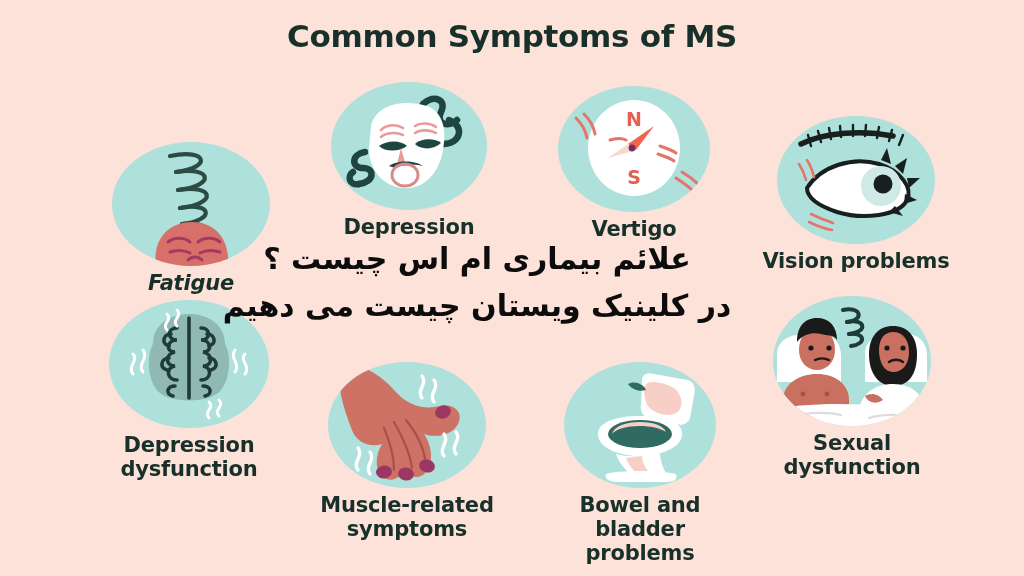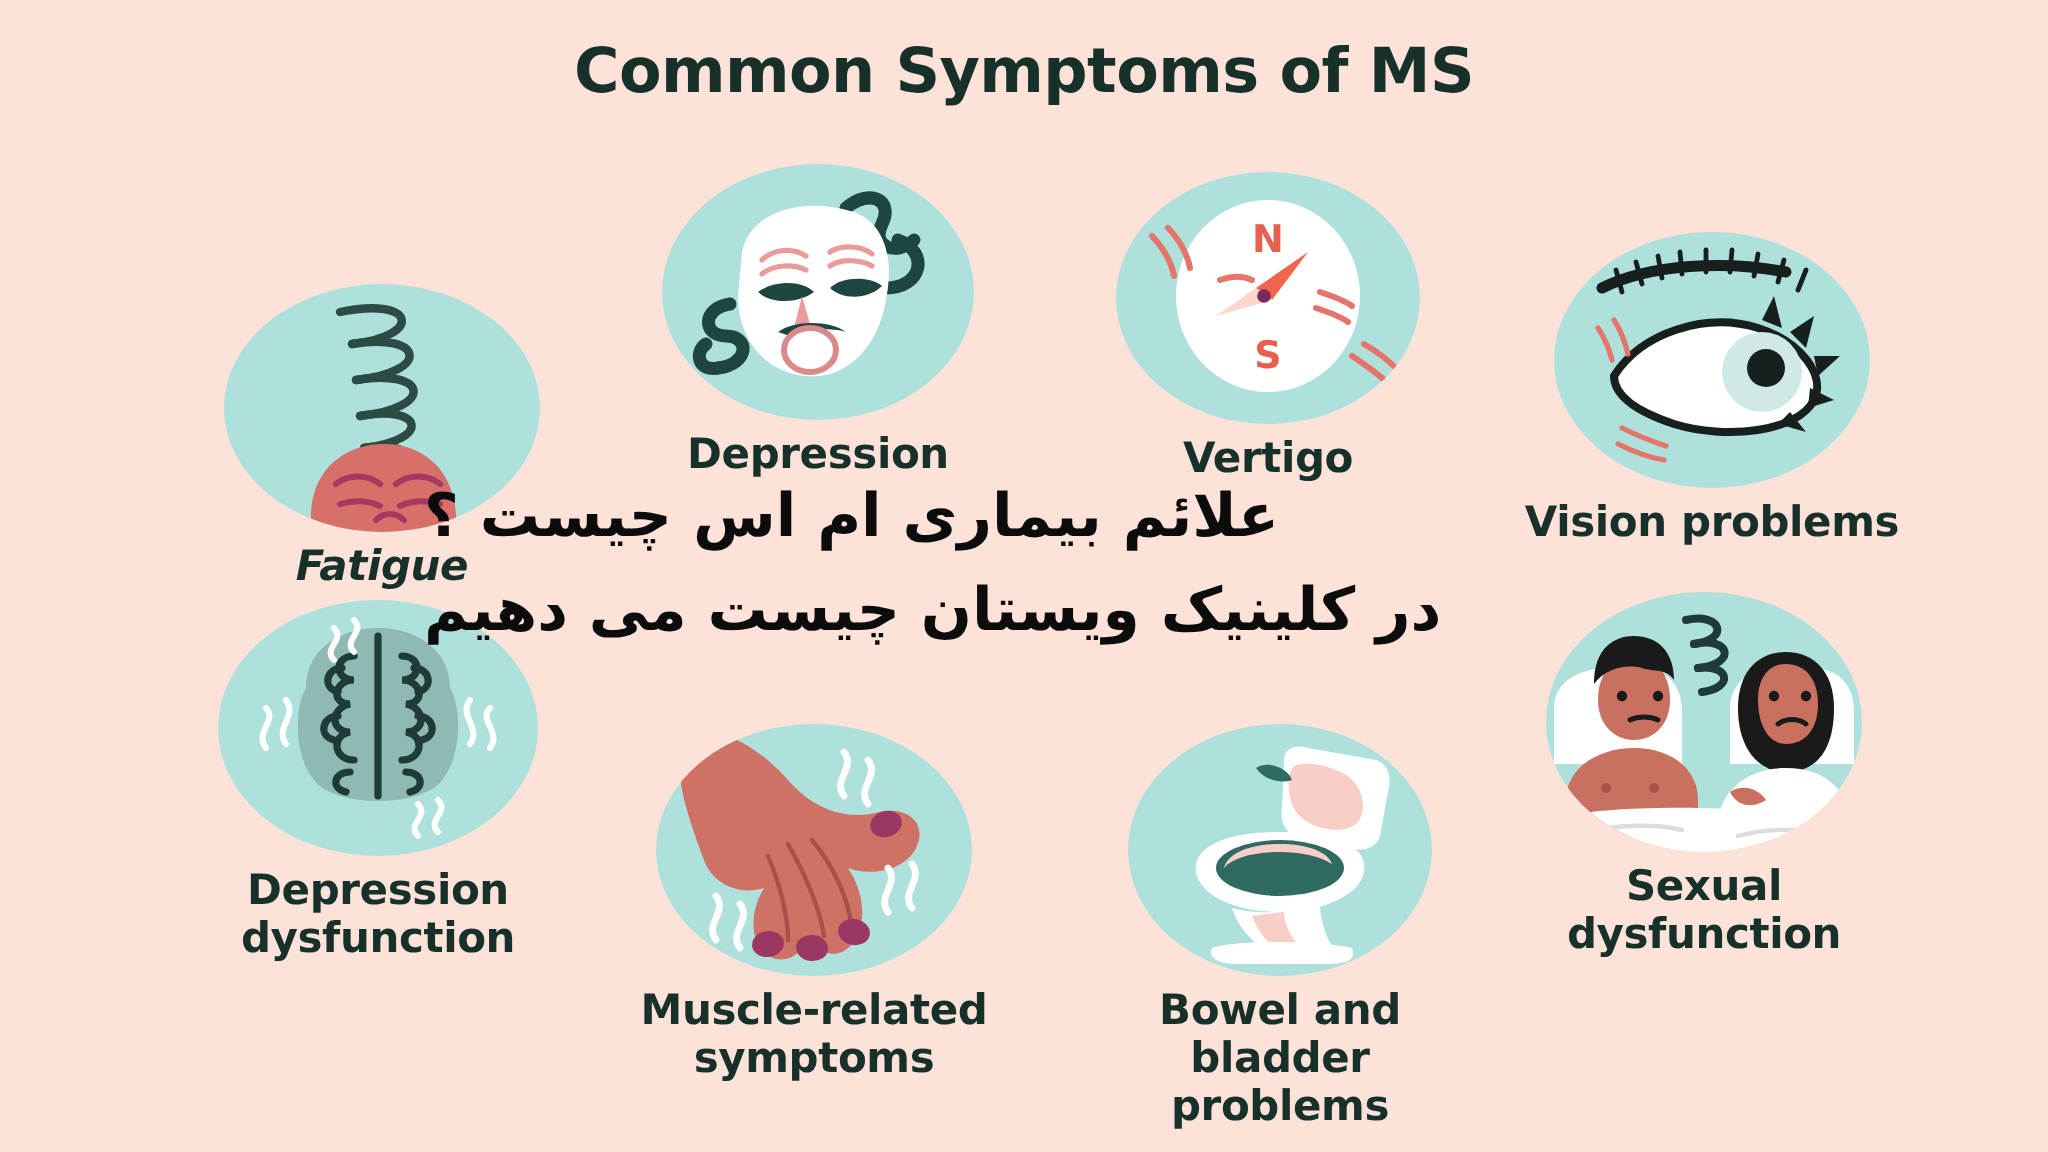--- a/index.html
+++ b/index.html
@@ -71,21 +71,21 @@
   #s-bowel     .bubble { width:152px; height:126px; margin:0 auto; }
 
   #s-sexual    { left:762px; top:296px;  width:180px; }
   #s-sexual    .bubble { width:158px; height:130px; margin:0 auto; }
 
   
   #fa-overlay {
     position:absolute;
     left:212px; top:236px;
     width:530px;
-    text-align:left;
+    text-align:center;
     direction:rtl;
     z-index:30;
   }
   .fa-line {
     color:#0C0C0C;
     font-weight:bold;
     font-size:30px;
     line-height:1.55;
     font-family:"DejaVu Sans","Liberation Sans",sans-serif;
   }

